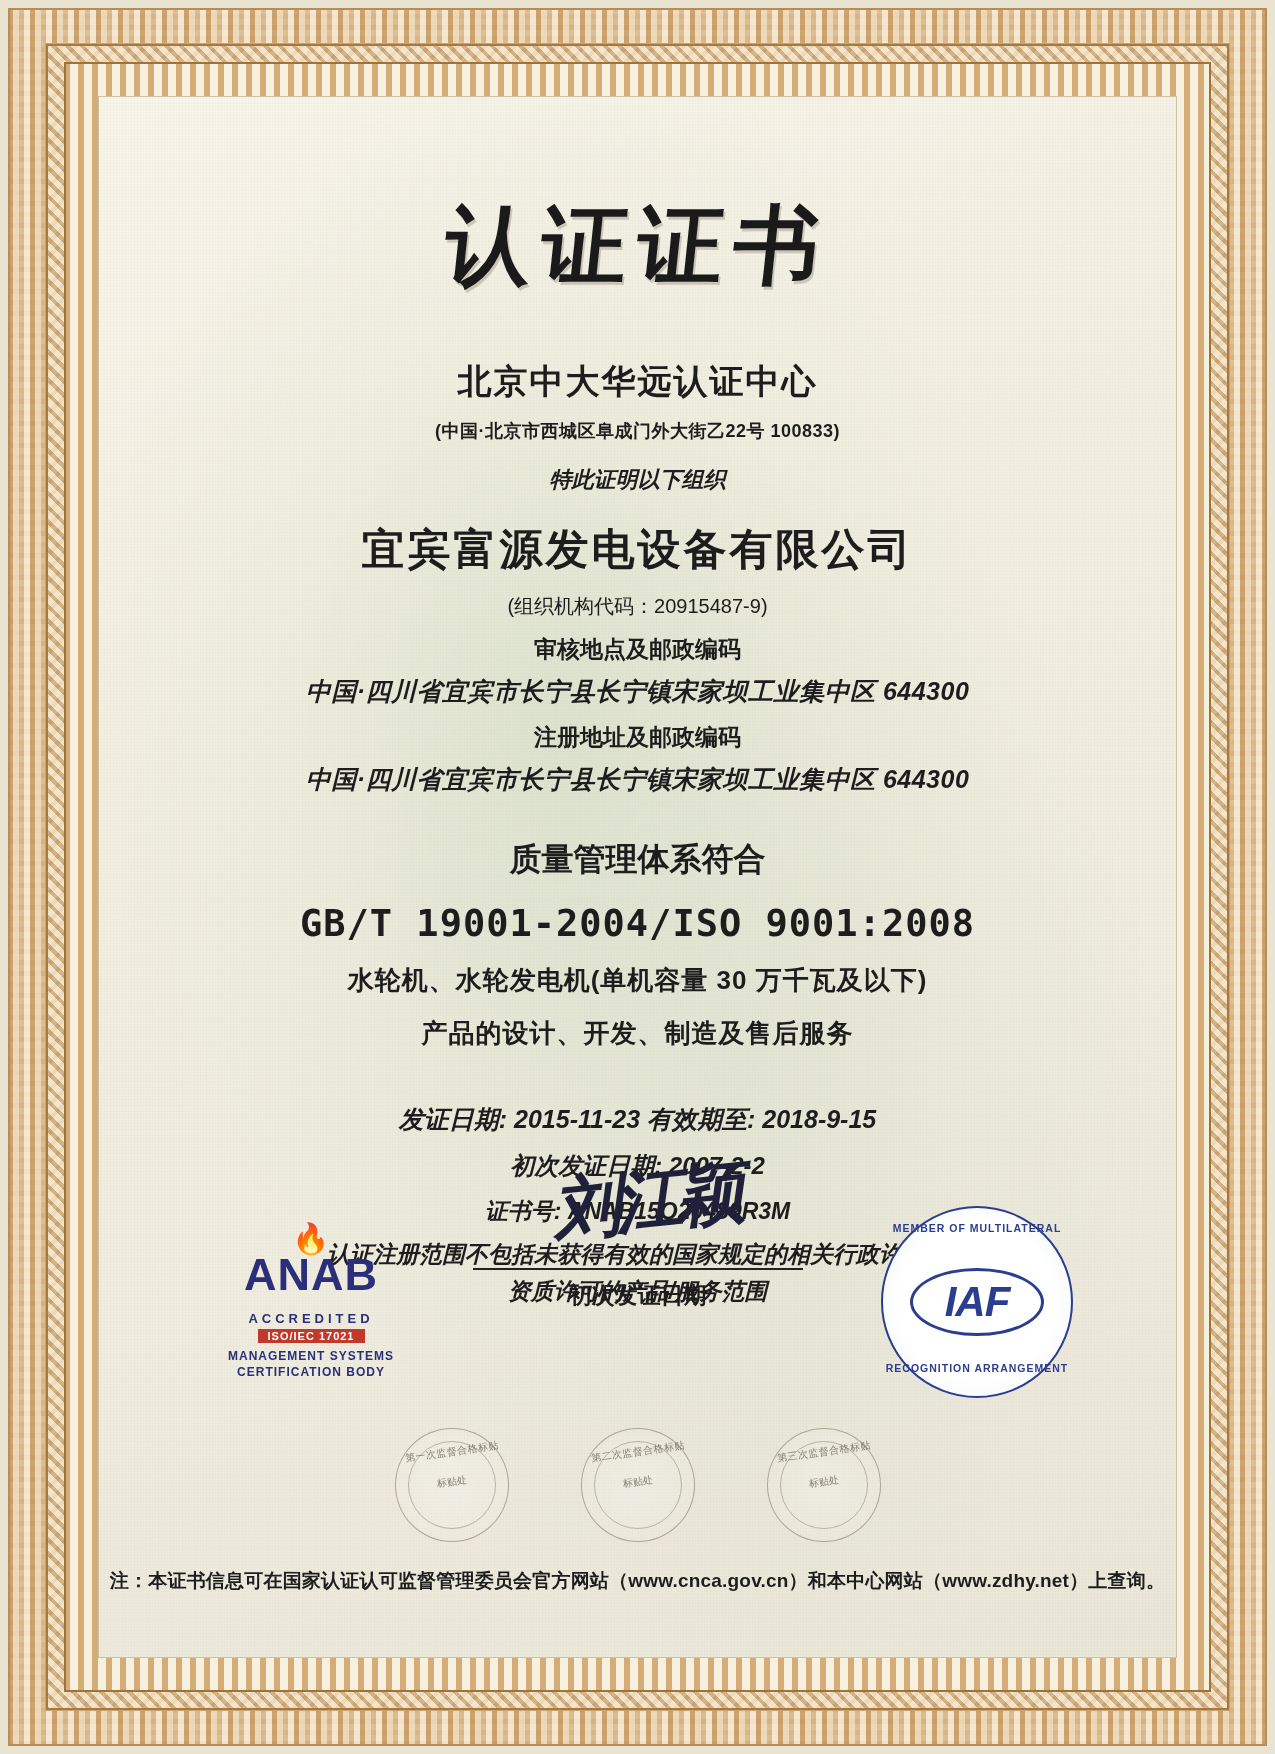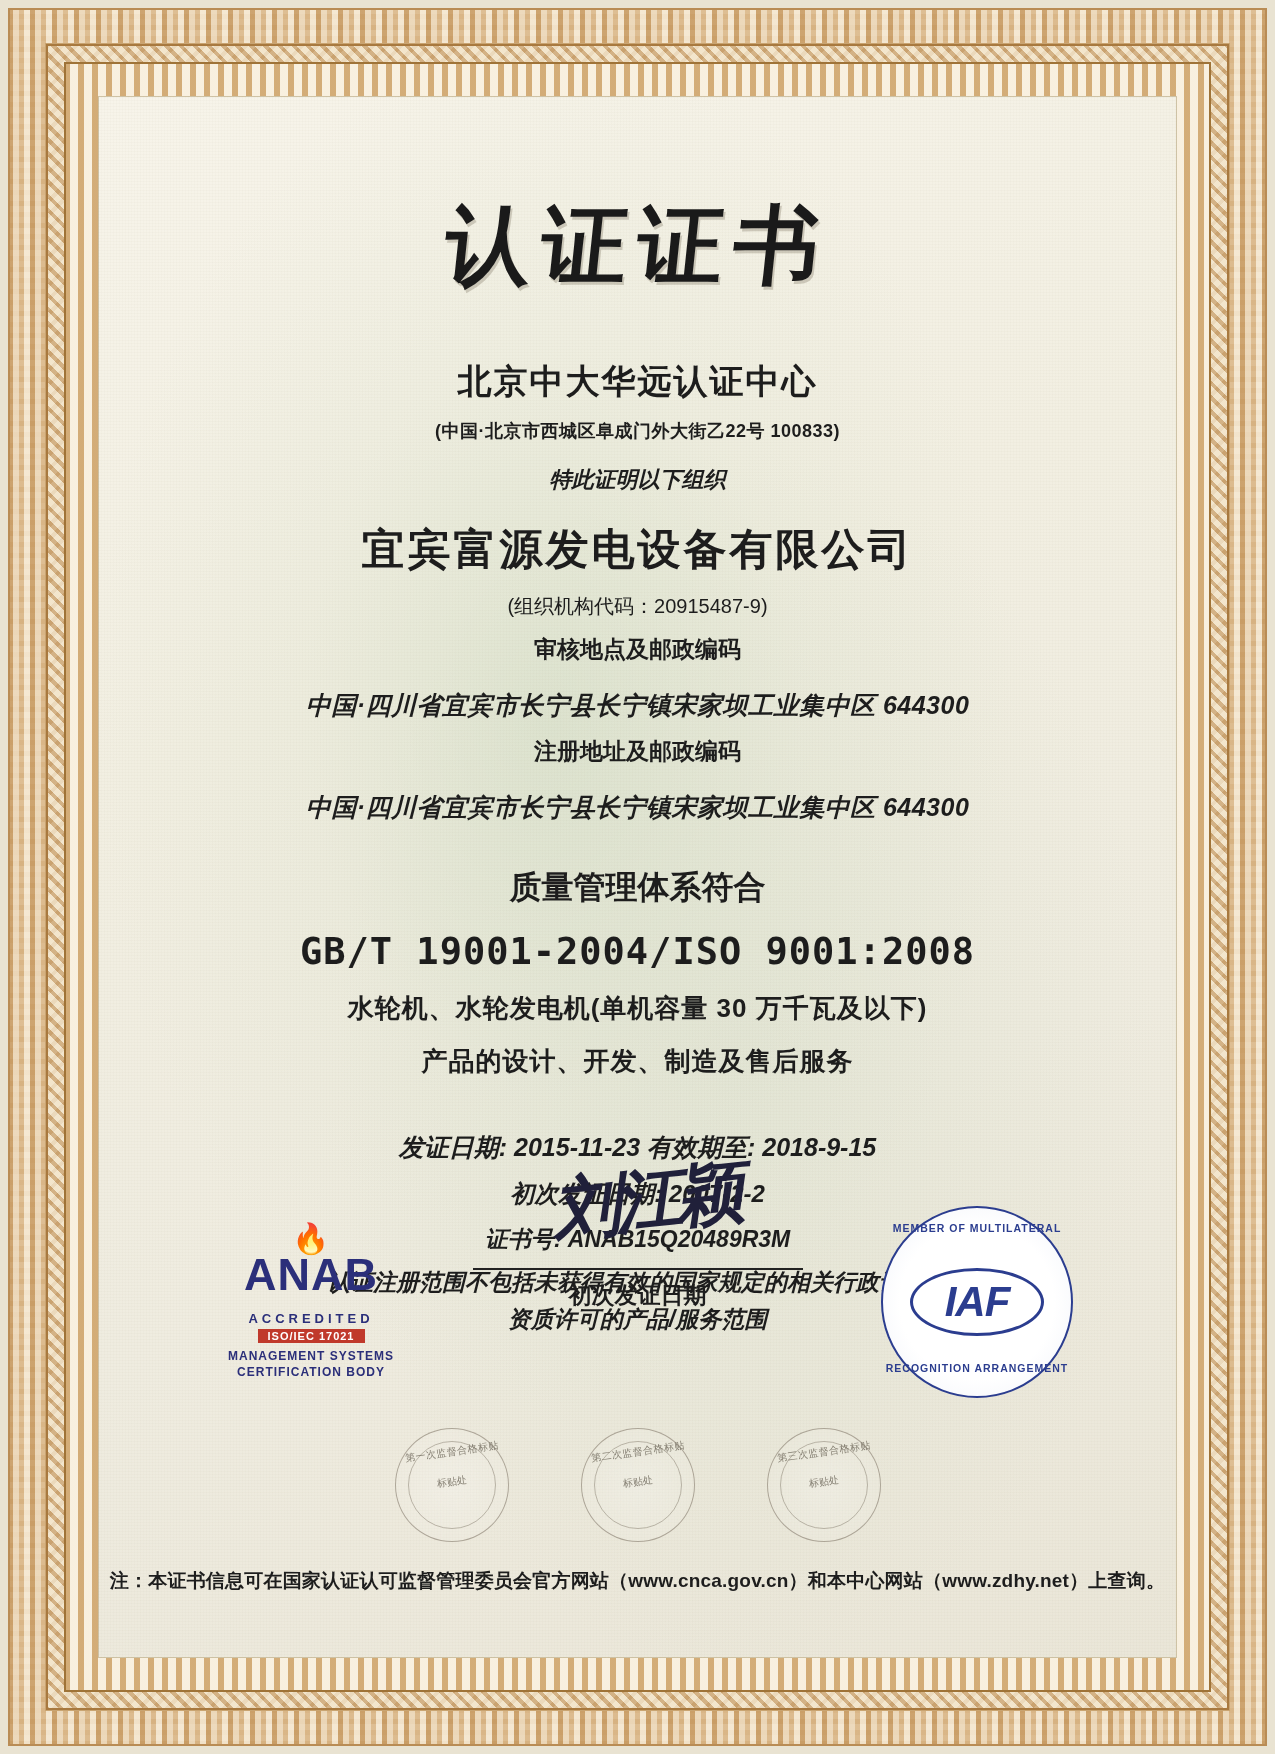--- a/index.html
+++ b/index.html
@@ -130,21 +130,21 @@
   .org-code {
     margin-top: 14px;
     font-size: 20px;
   }
   .label-line {
     margin-top: 14px;
     font-size: 23px;
     font-weight: bold;
   }
   .addr-line {
-    margin-top: 24px;
+    margin-top: 10px;
     font-size: 25px;
     font-style: italic;
     font-weight: bold;
     letter-spacing: 0.5px;
   }
   .sys-line {
     margin-top: 42px;
     font-size: 32px;
     font-weight: bold;
   }

